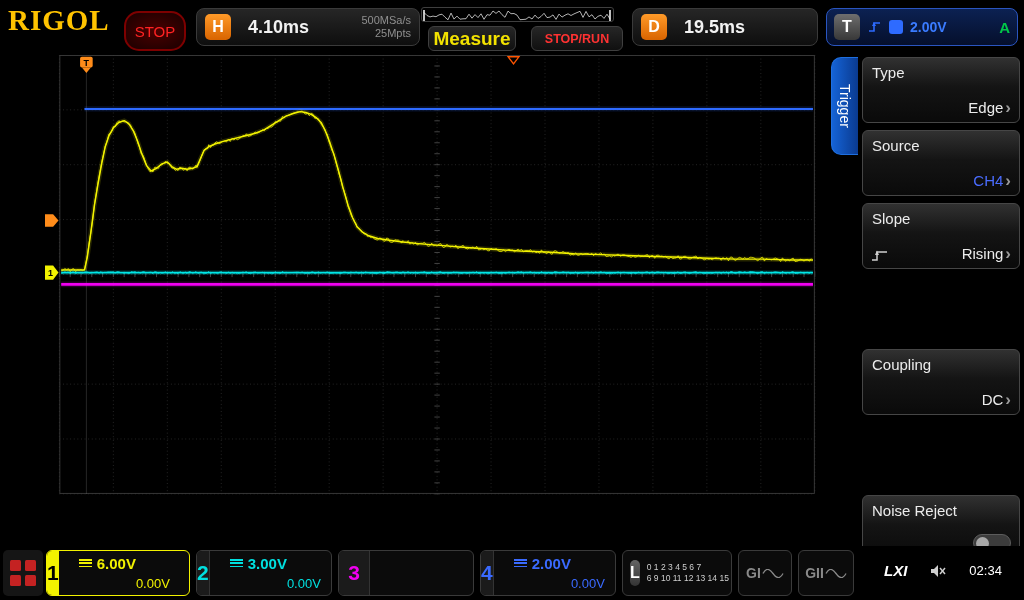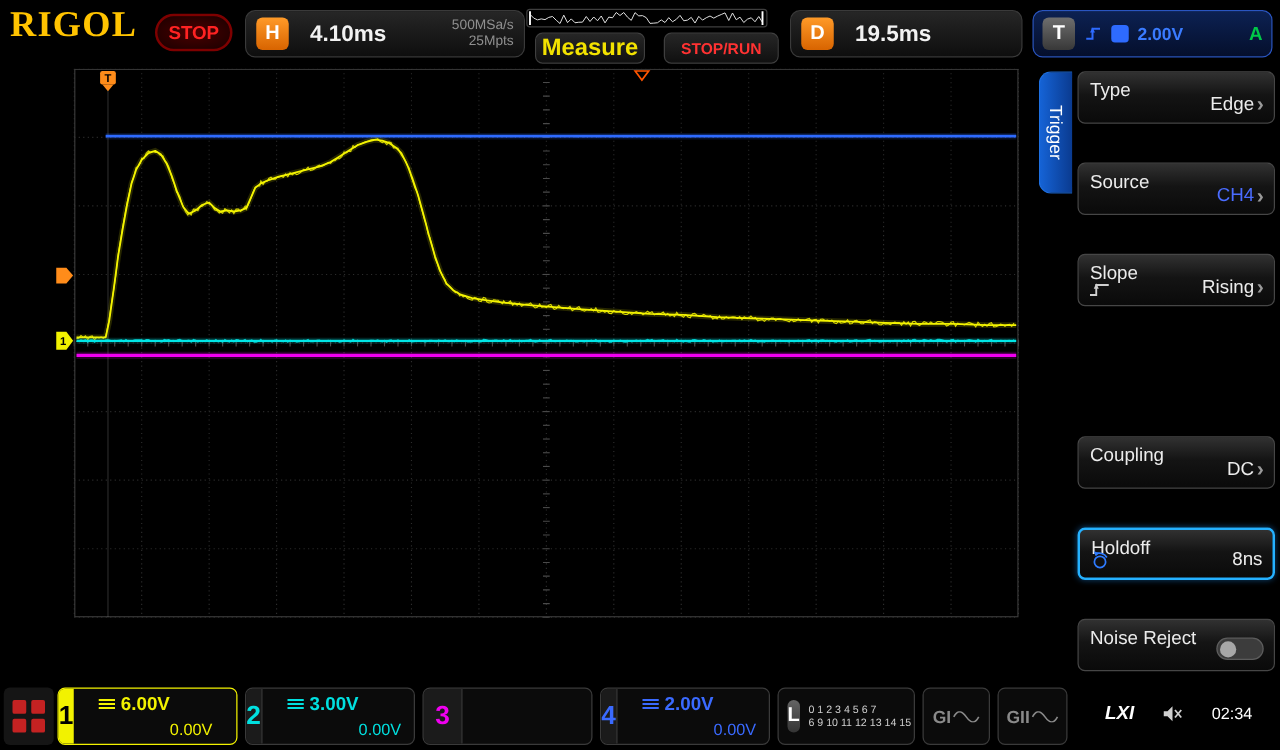--- a/index.html
+++ b/index.html
@@ -1,23 +1,23 @@
 <!DOCTYPE html>
 <html><head>
 <meta charset="utf-8">
 <style>
   html,body{margin:0;padding:0;width:1024px;height:600px;background:#000;overflow:hidden;
     font-family:"Liberation Sans",sans-serif;-webkit-font-smoothing:antialiased;position:relative}
 
   
   .brand{position:absolute;left:8px;top:4px;font-family:"Liberation Serif",serif;font-weight:bold;
     font-size:29px;color:#ffc300;letter-spacing:1px}
-  .stop-badge{position:absolute;left:124px;top:11px;width:62px;height:30px;border-radius:15px;
+  .stop-badge{position:absolute;left:124px;top:11px;width:62px;height:40px;border-radius:15px;
     background:radial-gradient(ellipse at center,#4a0000,#1a0000);border:2px solid #7e0000;
-    color:#ff2222;font-weight:bold;font-size:15px;display:flex;align-items:center;justify-content:center;box-sizing:border-box}
+    color:#ff2222;font-weight:normal;font-size:15px;display:flex;align-items:center;justify-content:center;box-sizing:border-box}
   .hgroup{position:absolute;top:8px;height:38px;background:linear-gradient(#262626,#0e0e0e);
     border:1px solid #3a3a3a;border-radius:8px;display:flex;align-items:center;padding:0 8px;box-sizing:border-box}
   .okey{width:26px;height:26px;border-radius:5px;background:linear-gradient(#ff9a28,#d86400);
     color:#fff;font-weight:bold;font-size:16px;display:flex;align-items:center;justify-content:center;flex:0 0 auto}
   .gkey{width:26px;height:26px;border-radius:5px;background:linear-gradient(#6e6e6e,#383838);
     color:#fff;font-weight:bold;font-size:16px;display:flex;align-items:center;justify-content:center;flex:0 0 auto}
   .big-val{color:#f2f2f2;font-size:18px;font-weight:bold;margin-left:17px}
   .rate-col{margin-left:auto;text-align:right;color:#8f8f8f;font-size:11px;line-height:13px}
   .strip{position:absolute;left:421px;top:7px;width:193px;height:15px;background:#000;
     border:1px solid #3f3f3f;border-radius:3px;box-sizing:border-box}
@@ -35,21 +35,21 @@
 
   
   .plot{position:absolute;left:0;top:55px;width:858px;height:491px;background:#000}
 
   
   .trigger-tab{position:absolute;left:831px;top:57px;width:27px;height:98px;
     background:linear-gradient(90deg,#1563d6,#0a3a8f);border:1px solid #1e6fe0;border-right:none;
     border-radius:10px 0 0 10px;color:#fff;font-size:14px;display:flex;align-items:center;
     justify-content:center;writing-mode:vertical-rl;box-sizing:border-box}
   .sidebar{position:absolute;left:858px;top:55px;width:166px;height:505px;background:#000}
-  .mi{position:absolute;left:4px;width:158px;height:42px;border-radius:6px;box-sizing:border-box;
+  .mi{position:absolute;left:4px;width:158px;height:66px;border-radius:6px;box-sizing:border-box;
     background:linear-gradient(#313131,#141414 45%,#0a0a0a);border:1px solid #464646;padding:6px 9px;color:#ececec}
   .mi.selected{border:2px solid #25b1ff;box-shadow:0 0 5px rgba(30,150,255,.45)}
   .mi-label{font-size:15px}
   .mi-value{position:absolute;right:8px;bottom:6px;font-size:15px;display:flex;align-items:center;gap:2px;color:#ececec}
   .chev{color:#9a9a9a;font-size:17px;line-height:1;font-weight:bold}
   .mi-icon{position:absolute;left:8px;bottom:6px}
   .toggle{position:absolute;right:8px;bottom:8px;width:38px;height:18px;border-radius:9px;
     background:#3c3c3c;border:1px solid #5c5c5c;box-sizing:border-box}
   .toggle .knob{width:13px;height:13px;border-radius:50%;background:#a8a8a8;margin:1.5px 0 0 2px}
 
@@ -315,31 +315,20 @@
   </div>
 
   <div class="mi" style="top:294px">
     <div class="mi-label">Coupling</div>
     <div class="mi-value">
       <span class="val">DC</span>
       <span class="chev">›</span>
     </div>
   </div>
 
-  <div class="mi selected" style="top:367px">
-    <div class="mi-label">Holdoff</div>
-    <svg class="mi-icon" width="16" height="16" viewBox="0 0 16 16">
-      <circle cx="8" cy="9.5" r="4.5" fill="none" stroke="#2e7bff" stroke-width="1.4"></circle>
-      <path d="M13.5 6 A7 7 0 0 0 4 3.5" fill="none" stroke="#2e7bff" stroke-width="1.4"></path>
-      <path d="M3 1 L4.6 5 L7.5 2.4 Z" fill="#2e7bff"></path>
-    </svg>
-    <div class="mi-value">
-      <span class="val">8ns</span>
-    </div>
-  </div>
 
   <div class="mi" style="top:440px">
     <div class="mi-label">Noise Reject</div>
     <div class="toggle">
         <div class="knob"></div>
       </div>
   </div>
 </div>
 
 <div class="footer">

